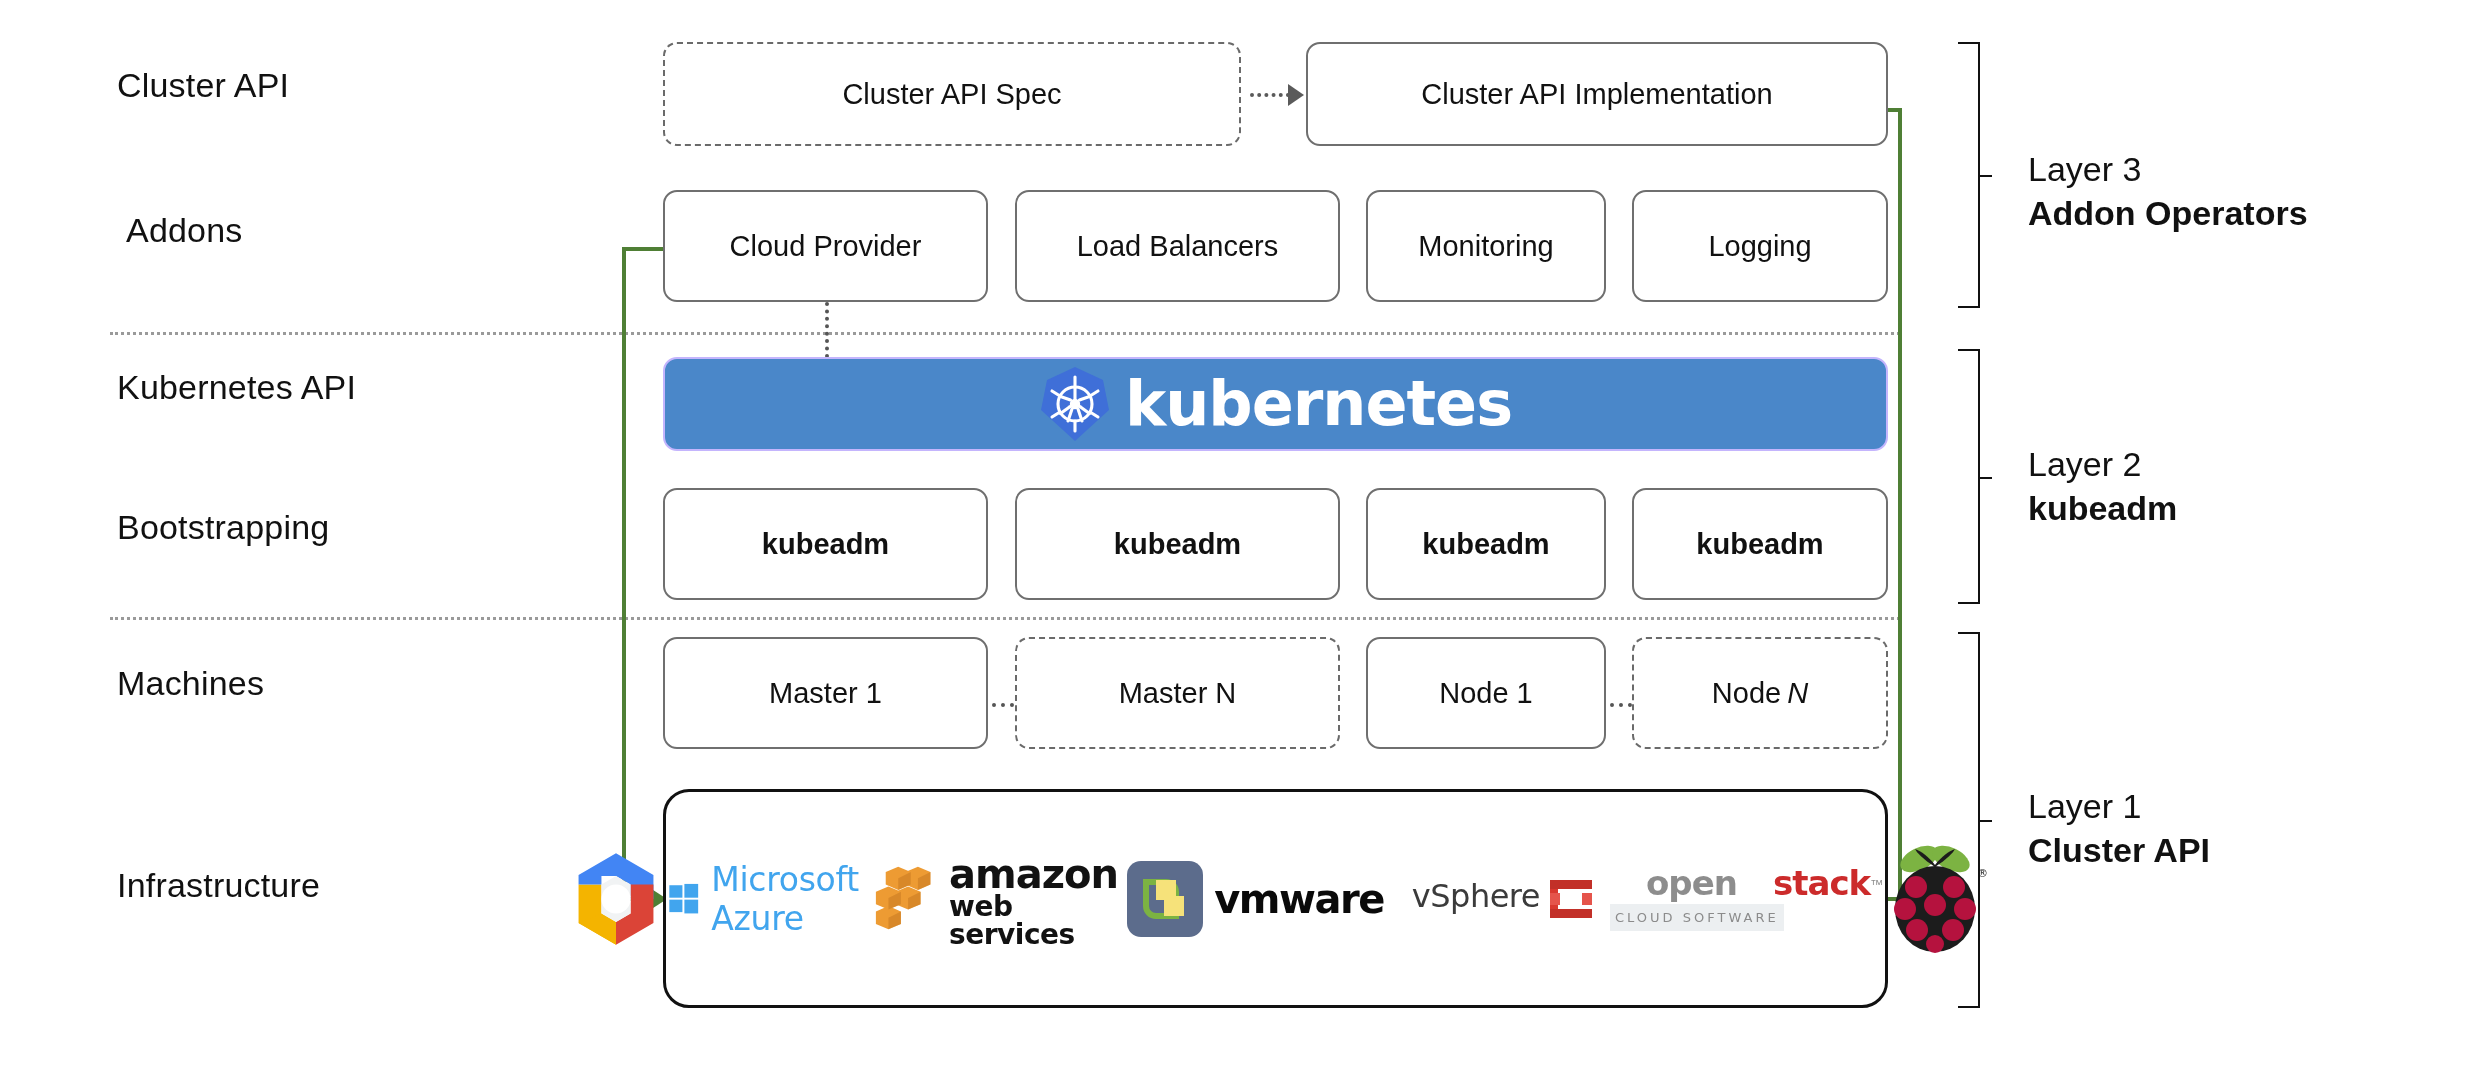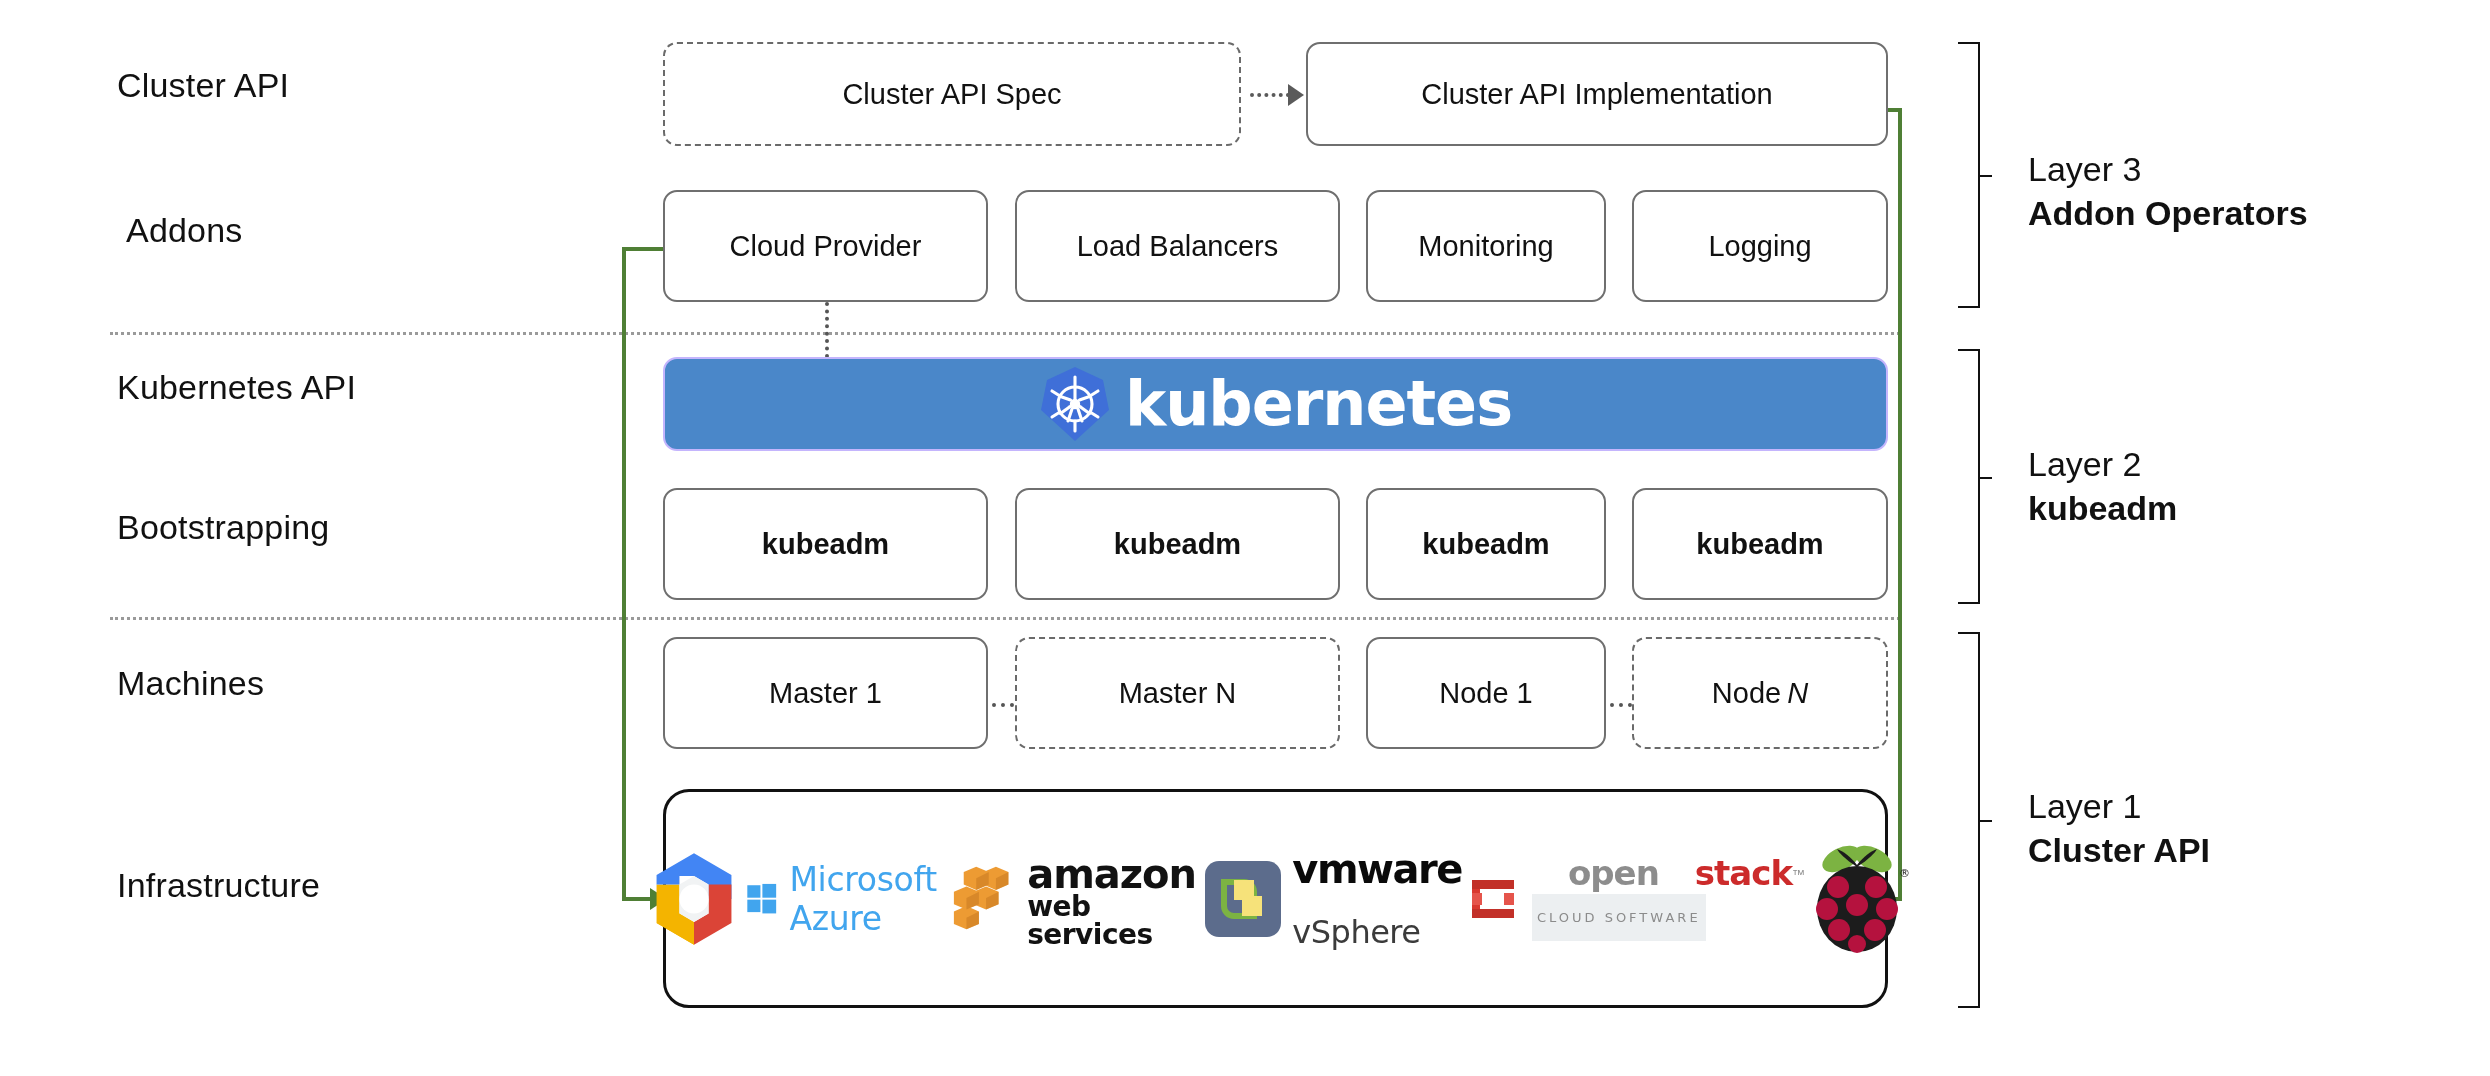--- a/index.html
+++ b/index.html
@@ -102,41 +102,41 @@
   .aws-text { display: flex; flex-direction: column; align-items: flex-start; margin-left: 4px; margin-top: 8px;}
   .aws-amazon {
     font-size: 40px; font-weight: 700; color: #121212; line-height: 0.92;
     letter-spacing: -1px; font-family: "DejaVu Sans", sans-serif;
   }
   .aws-ws {
     font-size: 28px; font-weight: 700; color: #121212; line-height: 1;
     letter-spacing: -0.5px; font-family: "DejaVu Sans", sans-serif;
   }
   
-  .vm-text { display:flex; flex-direction:column; align-items:flex-start; margin-left: 10px; gap: 28px; }
+  .vm-text { display:flex; flex-direction:row; align-items:flex-start; margin-left: 10px; gap: 28px; }
   .vm-vmware {
     font-size: 40px; font-weight: 700; color: #0a0a0a; line-height: 0.95;
     letter-spacing: -1.5px; font-family: "DejaVu Sans", sans-serif;
   }
   .vm-vsphere {
     font-size: 32px; font-weight: 400; color: #3b3b3b; line-height: 1;
     letter-spacing: -0.5px; font-family: "DejaVu Sans", sans-serif;
   }
   
   .os-text { display:flex; flex-direction:column; align-items:flex-start; margin-left:8px;}
   .os-word {
     font-size: 34px; font-weight: 700; line-height: 1;
     letter-spacing: -1px; font-family: "DejaVu Sans", sans-serif; margin-left: 36px;
   }
   .os-open { color: #8d8d8d; }
   .os-stack { color: #cc2b2b; }
   .os-tm { font-size: 13px; color:#8d8d8d; vertical-align: super; }
   .os-sub {
     margin-top: 4px; background: #eceff1; color: #8b8b8b;
-    font-size: 13px; letter-spacing: 3px; padding: 16px 5px;
+    font-size: 13px; letter-spacing: 3px; padding: 6px 5px;
     font-family: "DejaVu Sans", sans-serif;
   }
 
   
   .brace {
     position: absolute;
     box-sizing: border-box;
     border: 2px solid #111111;
     border-left: none;
     width: 22px;

